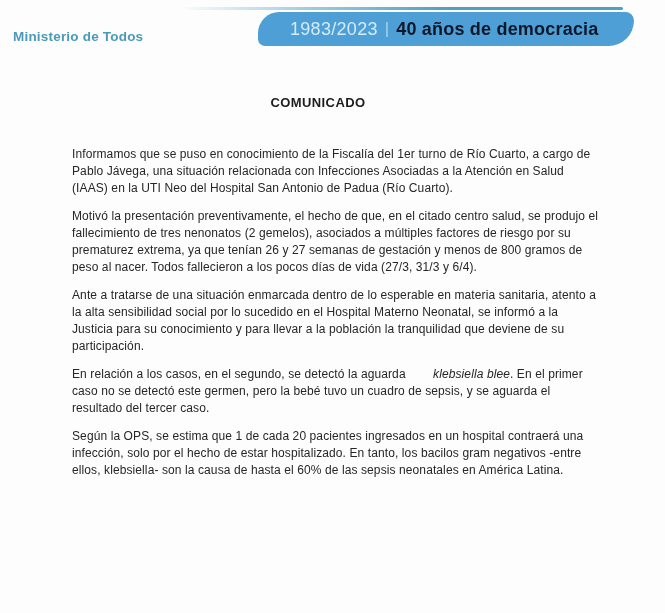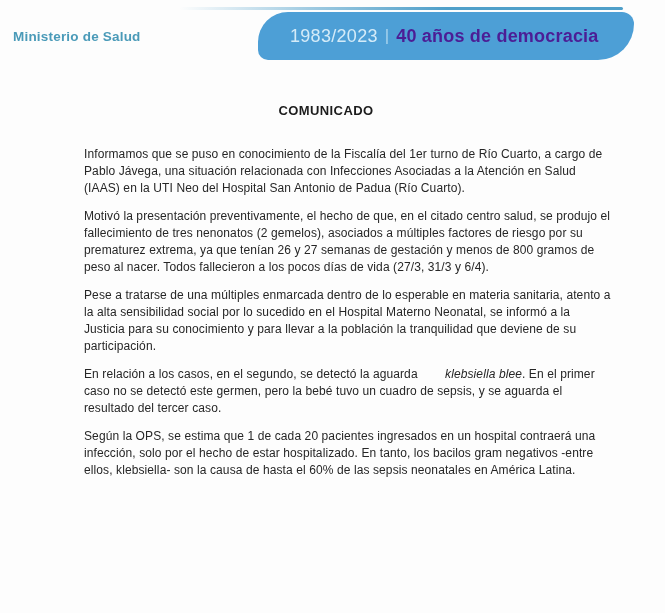--- a/index.html
+++ b/index.html
@@ -33,21 +33,21 @@
     font-size: 13.5px;
     font-weight: bold;
     letter-spacing: 0.2px;
     color: #4a9ab8;
   }
   .banner {
     position: absolute;
     top: 12px;
     left: 258px;
     width: 376px;
-    height: 48px;
+    height: 34px;
     border-radius: 30px 12px 36px 10px;
     display: flex;
     align-items: center;
     padding-left: 32px;
     box-sizing: border-box;
     background: #4d9fd6;
   }
   .banner .years {
     font-size: 18px;
     font-weight: 400;
@@ -66,31 +66,31 @@
     letter-spacing: 0.2px;
     color: #ffffff;
   }
 
   
   .doc-title {
     position: absolute;
     top: 95px;
     left: 72px;
     width: 492px;
-    margin: 8px;
+    margin: 0;
     text-align: center;
     font-size: 13px;
     font-weight: bold;
     letter-spacing: 0.4px;
     color: #1c1c1c;
   }
   .doc-body {
     position: absolute;
     top: 146px;
-    left: 84px;
+    left: 72px;
     width: 528px;
     color: #262626;
   }
   .doc-body p {
     margin: 0 0 11px 0;
     font-size: 12px;
     line-height: 17px;
     letter-spacing: 0.1px;
   }
   .doc-body p .it {
@@ -98,31 +98,31 @@
     margin-left: 24px;
   }
 </style>
 </head>
 <body>
 
 <div class="page">
 
   <div class="top-line"></div>
 
-  <div class="ministry" style="color: rgb(74, 154, 184);">Ministerio de Salud</div>
+  <div class="ministry" style="color: rgb(74, 154, 184);">Ministerio de Todos</div>
 
   <div class="banner" style="background: rgb(77, 159, 214);">
     <span class="years" style="color: rgb(212, 235, 248);">1983/2023</span>
     <span class="divider">|</span>
-    <span class="slogan" style="color: #4c1d95;">40 años de democracia</span>
+    <span class="slogan" style="color: #0f172a;">40 años de democracia</span>
   </div>
 
   <h1 class="doc-title">COMUNICADO</h1>
 
   <div class="doc-body">
       <p><span>Informamos que se puso en conocimiento de la Fiscalía del 1er turno de Río Cuarto, a cargo de Pablo Jávega, una situación relacionada con Infecciones Asociadas a la Atención en Salud (IAAS) en la UTI Neo del Hospital San Antonio de Padua (Río Cuarto).</span></p>
       <p><span>Motivó la presentación preventivamente, el hecho de que, en el citado centro salud, se produjo el fallecimiento de tres nenonatos (2 gemelos), asociados a múltiples factores de riesgo por su prematurez extrema, ya que tenían 26 y 27 semanas de gestación y menos de 800 gramos de peso al nacer. Todos fallecieron a los pocos días de vida (27/3, 31/3 y 6/4).</span></p>
-      <p><span>Pese a tratarse de una múltiples enmarcada dentro de lo esperable en materia sanitaria, atento a la alta sensibilidad social por lo sucedido en el Hospital Materno Neonatal, se informó a la Justicia para su conocimiento y para llevar a la población la tranquilidad que deviene de su participación.</span></p>
+      <p><span>Ante a tratarse de una situación enmarcada dentro de lo esperable en materia sanitaria, atento a la alta sensibilidad social por lo sucedido en el Hospital Materno Neonatal, se informó a la Justicia para su conocimiento y para llevar a la población la tranquilidad que deviene de su participación.</span></p>
       <p><span>En relación a los casos, en el segundo, se detectó la aguarda </span><span class="it">klebsiella blee</span><span>. En el primer caso no se detectó este germen, pero la bebé tuvo un cuadro de sepsis, y se aguarda el resultado del tercer caso.</span></p>
       <p><span>Según la OPS, se estima que 1 de cada 20 pacientes ingresados en un hospital contraerá una infección, solo por el hecho de estar hospitalizado. En tanto, los bacilos gram negativos -entre ellos, klebsiella- son la causa de hasta el 60% de las sepsis neonatales en América Latina.</span></p>
     </div>
 
 </div>
 
 </body></html>

